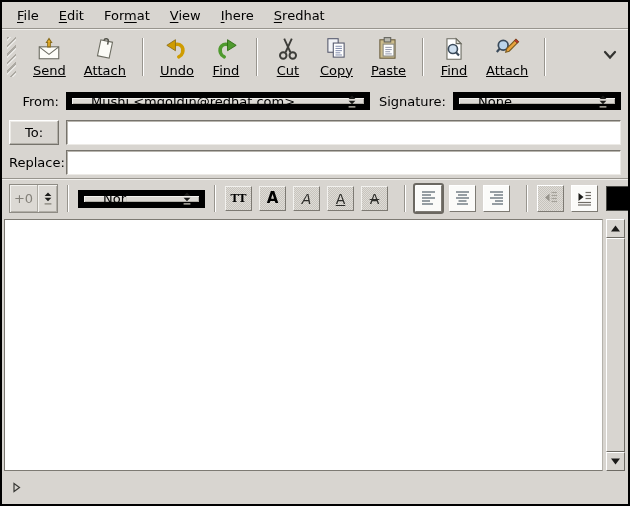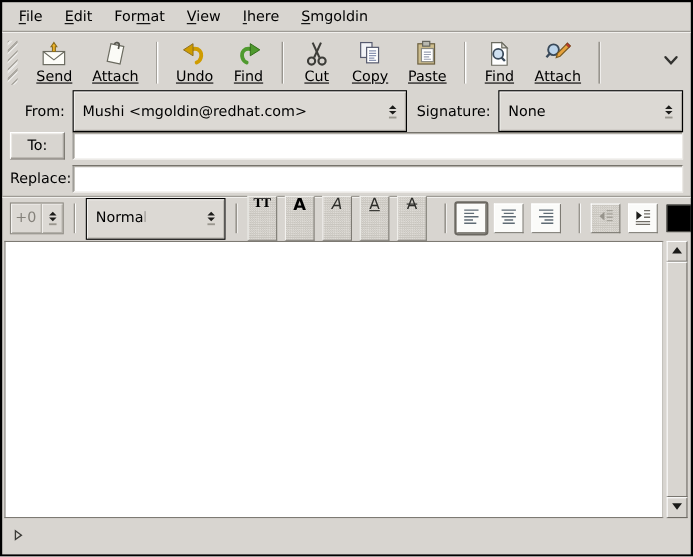--- a/index.html
+++ b/index.html
@@ -28,22 +28,22 @@
   .tlabel { font-size:13px; line-height:15px; }
   .vsep { width:2px; height:38px; margin:0 7px; flex:0 0 auto;
     background:linear-gradient(to right,#98958e 0 1px,#ffffff 1px 2px); }
   .chevron-main { margin-left:auto; padding:4px 2px; }
   
   .hdr { display:flex; align-items:center; padding:0 7px; flex:0 0 auto; }
   .hdr-from { height:34px; }
   .hdr-to { height:29px; }
   .hdr-subject { height:31px; }
   .lblcol { width:50px; flex:0 0 auto; text-align:right; margin-right:7px; }
-  .combo { height:38px; display:flex; align-items:center; padding:0 6px 0 8px;
-    background:#dcd9d4; border:1px solid #000000;
+  .combo { height:18px; display:flex; align-items:center; padding:0 6px 0 19px;
+    background:#dcd9d4; border:6px solid #000000;
     box-shadow:inset 1px 1px 0 #f3f2ef, inset -1px -1px 0 #b2afa8; }
   .combo .cval { flex:1; white-space:nowrap; overflow:hidden; }
   .combo .ind { flex:0 0 auto; margin-left:6px; display:flex; }
   .combo-from { flex:1; margin-right:9px; }
   .combo-sig { width:168px; flex:0 0 auto; }
   .siglbl { margin-right:7px; white-space:nowrap; }
   .to-btn { width:50px; height:25px; flex:0 0 auto; margin-right:7px;
     display:flex; align-items:center; justify-content:center;
     background:var(--window_bg,#d8d5d0); border:1px solid #76736c; border-top-color:#fff; border-left-color:#fff;
     box-shadow:inset -1px -1px 0 #b2afa8, inset 1px 1px 0 #eceae6; }
@@ -54,22 +54,22 @@
   .formatbar { height:40px; flex:0 0 auto; display:flex; align-items:center; padding:0 7px;
     border-top:1px solid #98958e; box-shadow:inset 0 1px 0 #f1f0ed; }
   .size-combo { width:49px; height:29px; display:flex; flex:0 0 auto; background:#dcd9d4;
     border:1px solid #8e8b84; box-shadow:inset 1px 1px 0 #f3f2ef, inset -1px -1px 0 #b2afa8; }
   .size-val { flex:1; display:flex; align-items:center; justify-content:center; color:#84817a; }
   .size-arrow { width:20px; border-left:1px solid #aeaba4; box-shadow:inset 1px 0 0 #f3f2ef;
     display:flex; align-items:center; justify-content:center; }
   .style-combo { width:127px; flex:0 0 auto;gap:48px; }
   .fsep { width:2px; height:27px; margin:0 9px; flex:0 0 auto;
     background:linear-gradient(to right,#98958e 0 1px,#ffffff 1px 2px); }
-  .toggle { width:27px; height:41px; flex:0 0 auto; margin-right:7px;
-    display:flex; align-items:flex-start; justify-content:center;
+  .toggle { width:27px; height:25px; flex:0 0 auto; margin-right:7px;
+    display:flex; align-items:center; justify-content:center;
     border:1px solid; border-color:#f2f1ee #7d7a73 #7d7a73 #f2f1ee;
     background-color:#d2cfc9;
     background-image:conic-gradient(#dfdcd7 25%, #c7c4bd 0 50%, #dfdcd7 0 75%, #c7c4bd 0);
     background-size:2px 2px; }
   .lt { line-height:1; }
   .lt-tt { font-family:"DejaVu Serif","Liberation Serif",serif; font-weight:bold; font-size:11px; }
   .lt-b { font-weight:bold; font-size:15px; }
   .lt-i { font-style:italic; font-size:14px; color:#2d2d2a; }
   .lt-u { text-decoration:underline; font-size:14px; color:#2d2d2a; }
   .lt-s { text-decoration:line-through; font-size:14px; color:#2d2d2a; }
@@ -99,21 +99,21 @@
 <body>
 
 <div class="window">
 
   <div class="menubar">
     <div class="menu-item"><span></span><span class="mn">F</span><span>ile</span></div>
     <div class="menu-item"><span></span><span class="mn">E</span><span>dit</span></div>
     <div class="menu-item"><span>For</span><span class="mn">m</span><span>at</span></div>
     <div class="menu-item"><span></span><span class="mn">V</span><span>iew</span></div>
     <div class="menu-item"><span></span><span class="mn">I</span><span>here</span></div>
-    <div class="menu-item"><span></span><span class="mn">S</span><span>mgoldin</span></div>
+    <div class="menu-item"><span></span><span class="mn">S</span><span>redhat</span></div>
   </div>
 
   <div class="toolbar">
     <div class="grip"></div>
 
     <div class="tbtn">
       <span>
           <svg width="26" height="26" viewBox="0 0 24 24">
         <rect x="3" y="10" width="18" height="11" fill="#fdfdf8" stroke="#6b6b60"></rect>
         <path d="M3 10 L12 17 L21 10" fill="none" stroke="#6b6b60"></path>

